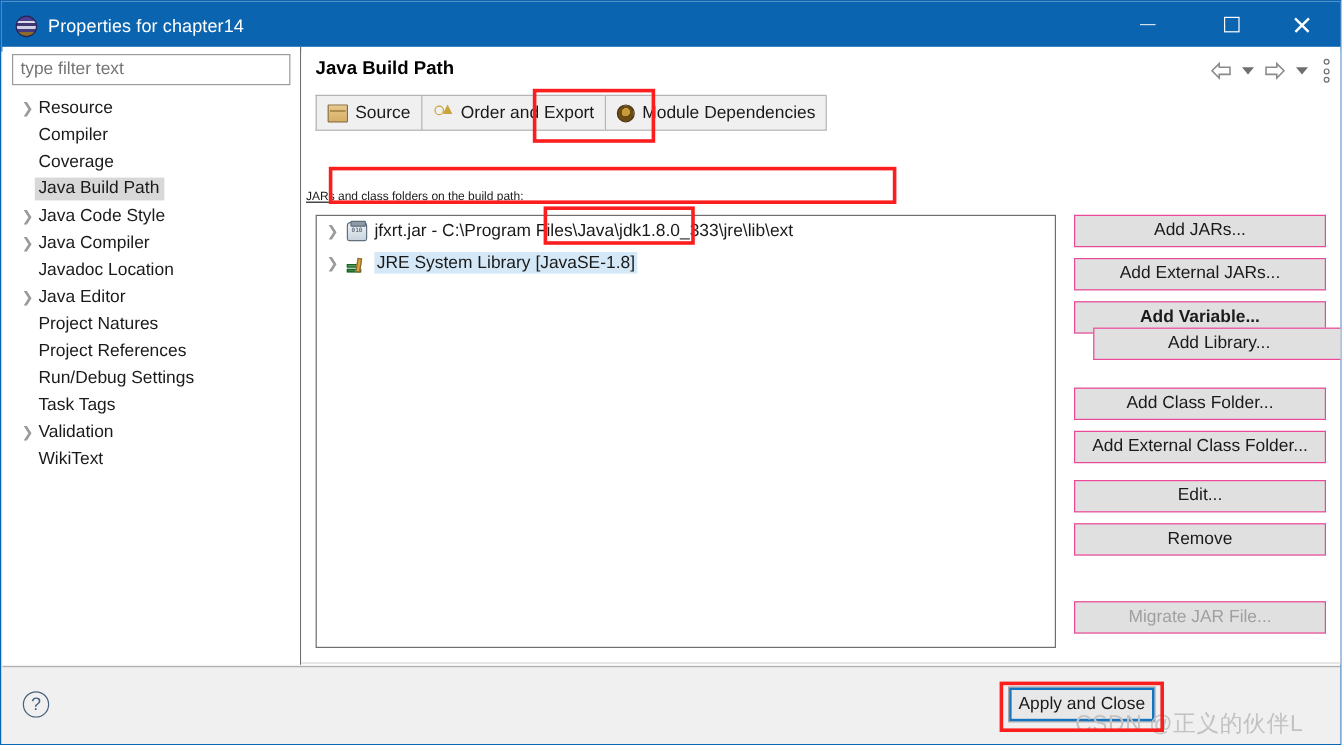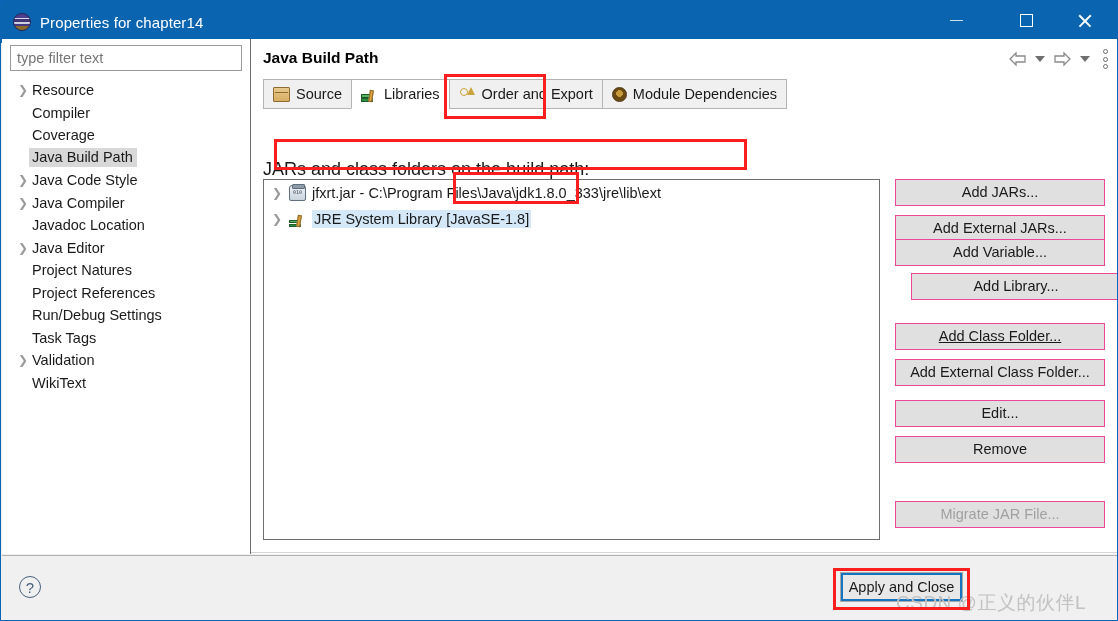--- a/index.html
+++ b/index.html
@@ -179,22 +179,22 @@
   }
   
   .ico-module {
     background: radial-gradient(circle at 50% 42%, #c79a3a 0 34%, #6b4a14 36% 100%);
     border: 1px solid #4a3410; border-radius: 50%;
     width: 15px; height: 15px;
   }
 
   
   #libs-label {
-    position: absolute; left: 12px; top: 120px;
-    font-size: 18px; color: #1a1a1a;
+    position: absolute; left: 4px; top: 120px;
+    font-size: 10px; color: #1a1a1a; text-decoration: underline;
   }
   #jar-list {
     position: absolute; left: 12px; top: 140px;
     width: 617px; height: 361px;
     background: #ffffff;
     border: 1px solid #6e6e6e;
   }
   .jrow {
     position: relative; height: 26px;
     display: flex; align-items: center;
@@ -384,28 +384,20 @@
           <i></i>
           <i></i>
         </div>
     </div>
 
     <div id="tabstrip">
         <div class="tab">
           <span class="tab-ico ico-source"></span>
           <span>Source</span>
         </div>
-        <div class="tab active">
-          <span class="tab-ico ico-lib">
-            <i class="b1"></i>
-            <i class="b2"></i>
-            <i class="b3"></i>
-          </span>
-          <span>Libraries</span>
-        </div>
         <div class="tab">
           <span class="tab-ico ico-order"></span>
           <span>Order and Export</span>
         </div>
         <div class="tab">
           <span class="tab-ico ico-module"></span>
           <span>Module Dependencies</span>
         </div>
       </div>
 
@@ -425,23 +417,23 @@
             <i class="b3"></i>
           </span>
           <span class="jsel"><span>JRE System Library </span><span>[JavaSE-1.8]</span></span>
         </div>
       </div>
 
     <div id="apply-sep"></div>
     <div id="apply-btn">Apply</div>
   <div class="rbtn" style="top: 140px;">Add JARs...</div>
       <div class="rbtn" style="top: 176px;">Add External JARs...</div>
-      <div class="rbtn" style="top: 200px;">Add Variable...</div>
+      <div class="rbtn" style="top: 212px; font-weight: bold;">Add Variable...</div>
       <div class="rbtn" style="top: 234px; margin-left: 16px;">Add Library...</div>
-      <div class="rbtn" style="top: 284px; text-decoration: underline;">Add Class Folder...</div>
+      <div class="rbtn" style="top: 284px;">Add Class Folder...</div>
       <div class="rbtn" style="top: 320px;">Add External Class Folder...</div>
       <div class="rbtn" style="top: 361px;">Edit...</div>
       <div class="rbtn" style="top: 397px;">Remove</div>
       <div class="rbtn disabled" style="top: 445px; margin-top: 17px;">Migrate JAR File...</div>
     </div>
 
   <div id="bottombar">
     <div id="help-icon">?</div>
     <div id="apply-close-btn">Apply and Close</div>
   </div>

